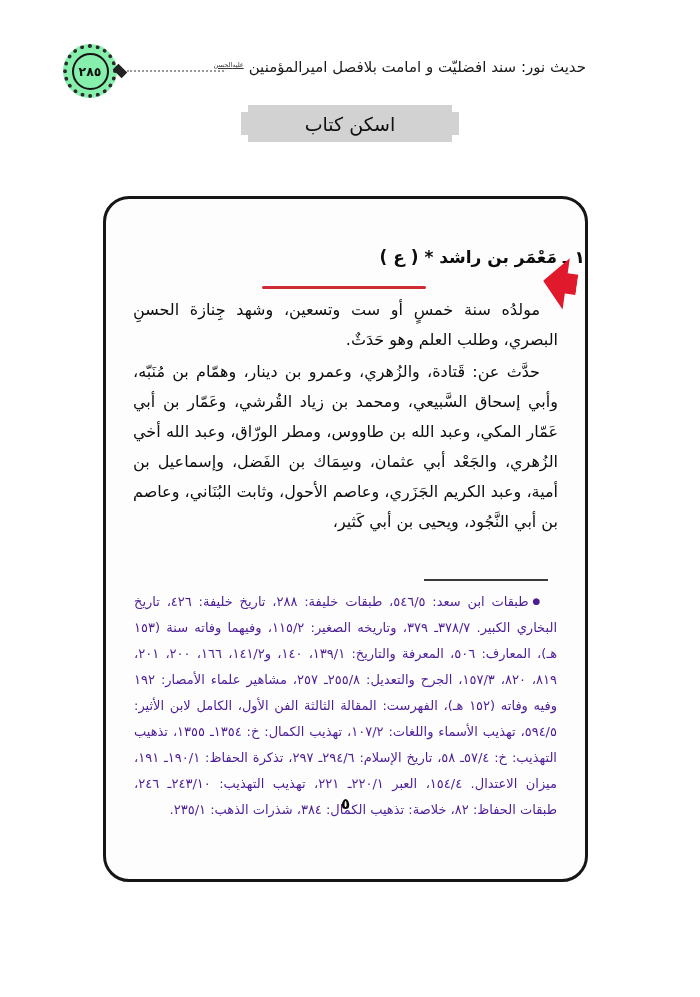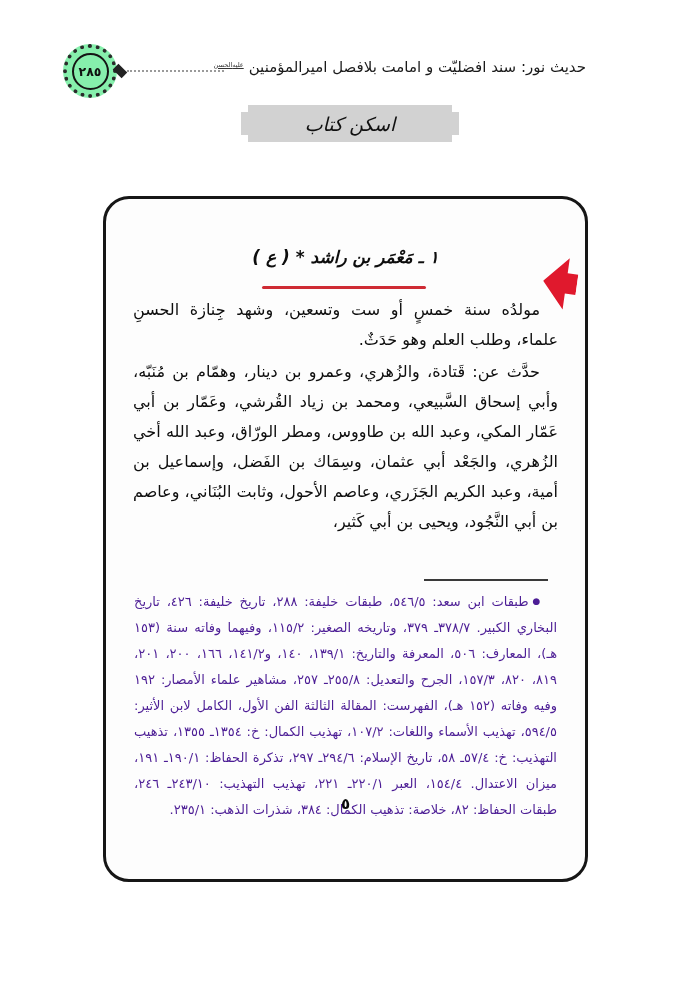--- a/index.html
+++ b/index.html
@@ -38,30 +38,29 @@
   }
   
   .scan-box {
     position:absolute; left:241px; top:105px; width:218px; height:37px;
     background:#d2d2d2; color:#101010; font-size:19px;
     display:flex; align-items:center; justify-content:center;
     clip-path: polygon(0 7px, 7px 7px, 7px 0,
       calc(100% - 7px) 0, calc(100% - 7px) 7px, 100% 7px,
       100% calc(100% - 7px), calc(100% - 7px) calc(100% - 7px),
       calc(100% - 7px) 100%, 7px 100%, 7px calc(100% - 7px), 0 calc(100% - 7px));
-    font-style: italic;
   }
   
   .frame {
     position:absolute; left:103px; top:196px; width:485px; height:686px;
     border:3px solid #161616; border-radius:26px; background:#fdfdfd;
   }
   .entry-title {
-    position:absolute; top:48px; left:0; right:0; text-align:center;
-    font-size:17px; font-weight:bold; direction:rtl; color:#0d0d0d;font-style:italic;
+    position:absolute; top:48px; left:0; right:0; text-align:right;
+    font-size:17px; font-weight:bold; direction:rtl; color:#0d0d0d;
   }
   .title-underline {
     position:absolute; top:87px; left:156px; width:164px; height:3px;
     background:#cf2b34; border-radius:2px;
   }
   .red-arrow {
     position:absolute; top:54px; right:8px; width:34px; height:60px;
     transform:rotate(8deg);
   }
   .entry-body {
@@ -114,21 +113,21 @@
   <div class="entry-title">١ ـ مَعْمَر بن راشد * ( ع )</div>
   <div class="title-underline"></div>
 
   <div class="red-arrow">
     <svg width="34" height="60" viewBox="0 0 38 58" xmlns="http://www.w3.org/2000/svg">
       <polygon points="0,29 26,0 26,17 38,17 38,40 26,40 26,58" fill="#e0192d"></polygon>
     </svg>
   </div>
 
   <div class="entry-body">
-    <p class="indent">مولدُه سنة خمسٍ أو ست وتسعين، وشهد جِنازة الحسنِ علماء، وطلب العلم وهو حَدَثٌ.</p>
+    <p class="indent">مولدُه سنة خمسٍ أو ست وتسعين، وشهد جِنازة الحسنِ البصري، وطلب العلم وهو حَدَثٌ.</p>
     <p class="indent">حدَّث عن: قَتادة، والزُهري، وعمرو بن دينار، وهمّام بن مُنَبّه، وأبي إسحاق السَّبيعي، ومحمد بن زياد القُرشي، وعَمّار بن أبي عَمّار المكي، وعبد الله بن طاووس، ومطر الورّاق، وعبد الله أخي الزُهري، والجَعْد أبي عثمان، وسِمَاك بن الفَضل، وإسماعيل بن أمية، وعبد الكريم الجَزَري، وعاصم الأحول، وثابت البُنَاني، وعاصم بن أبي النَّجُود، ويحيى بن أبي كَثير،</p>
   </div>
 
   <div class="footnote-sep"></div>
 
   <div class="footnote"><span class="bullet">●</span><span>طبقات ابن سعد: ٥٤٦/٥، طبقات خليفة: ٢٨٨، تاريخ خليفة: ٤٢٦، تاريخ البخاري الكبير. ٣٧٨/٧ـ ٣٧٩، وتاريخه الصغير: ١١٥/٢، وفيهما وفاته سنة (١٥٣ هـ)، المعارف: ٥٠٦، المعرفة والتاريخ: ١٣٩/١، ١٤٠، و١٤١/٢، ١٦٦، ٢٠٠، ٢٠١، ٨١٩، ٨٢٠، ١٥٧/٣، الجرح والتعديل: ٢٥٥/٨ـ ٢٥٧، مشاهير علماء الأمصار: ١٩٢ وفيه وفاته (١٥٢ هـ)، الفهرست: المقالة الثالثة الفن الأول، الكامل لابن الأثير: ٥٩٤/٥، تهذيب الأسماء واللغات: ١٠٧/٢، تهذيب الكمال: خ: ١٣٥٤ـ ١٣٥٥، تذهيب التهذيب: خ: ٥٧/٤ـ ٥٨، تاريخ الإسلام: ٢٩٤/٦ـ ٢٩٧، تذكرة الحفاظ: ١٩٠/١ـ ١٩١، ميزان الاعتدال. ١٥٤/٤، العبر ٢٢٠/١ـ ٢٢١، تهذيب التهذيب: ٢٤٣/١٠ـ ٢٤٦، طبقات الحفاظ: ٨٢، خلاصة: تذهيب الكمال: ٣٨٤، شذرات الذهب: ٢٣٥/١.</span></div>
 
   <div class="page-num">٥</div>
 </div>
 

